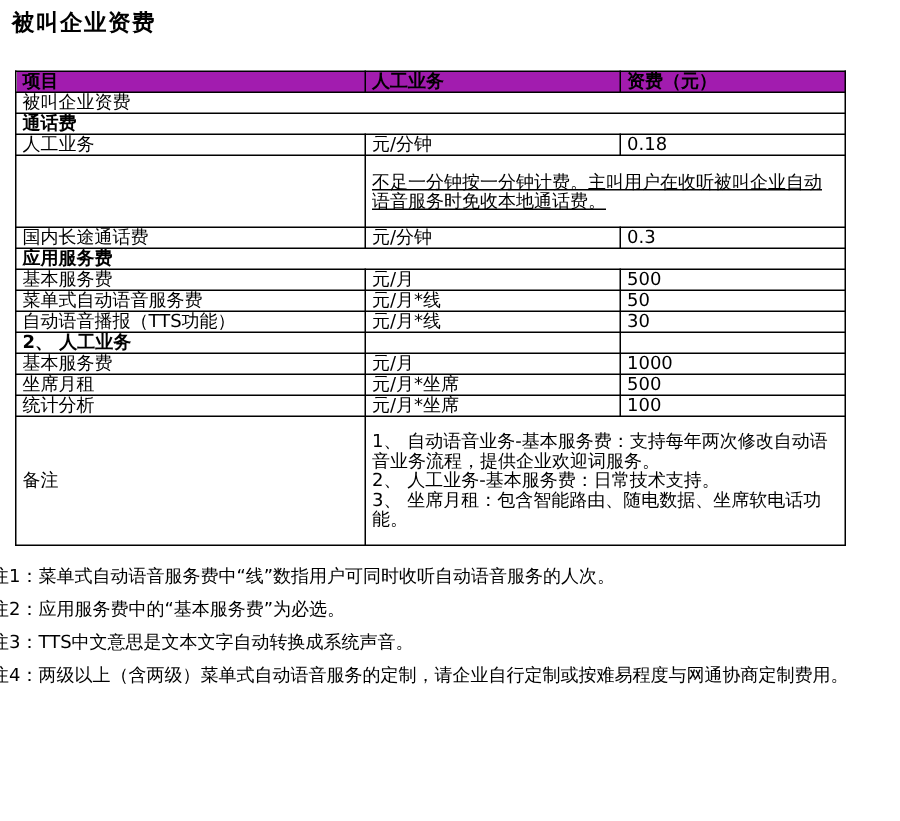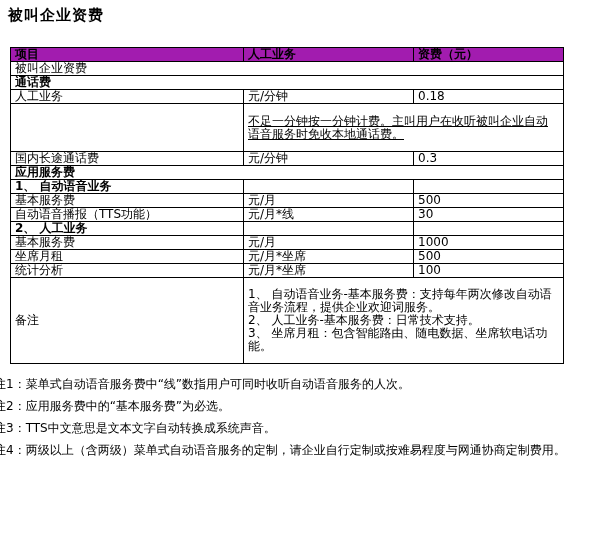--- a/index.html
+++ b/index.html
@@ -94,29 +94,29 @@
       <td colspan="2" class="note-cell">不足一分钟按一分钟计费。主叫用户在收听被叫企业自动语音服务时免收本地通话费。</td>
     </tr>
     <tr>
       <td>国内长途通话费</td>
       <td>元/分钟</td>
       <td>0.3</td>
     </tr>
     <tr class="bold-row">
       <td colspan="3">应用服务费</td>
     </tr>
-    <tr class="bold-row">
-      <td>1、 自动语音业务</td>
-      <td></td>
-      <td></td>
-    </tr>
     <tr>
       <td>基本服务费</td>
       <td>元/月</td>
       <td>500</td>
+    </tr>
+    <tr>
+      <td>菜单式自动语音服务费</td>
+      <td>元/月*线</td>
+      <td>50</td>
     </tr>
     <tr>
       <td>自动语音播报（TTS功能）</td>
       <td>元/月*线</td>
       <td>30</td>
     </tr>
     <tr class="bold-row">
       <td>2、 人工业务</td>
       <td></td>
       <td></td>

